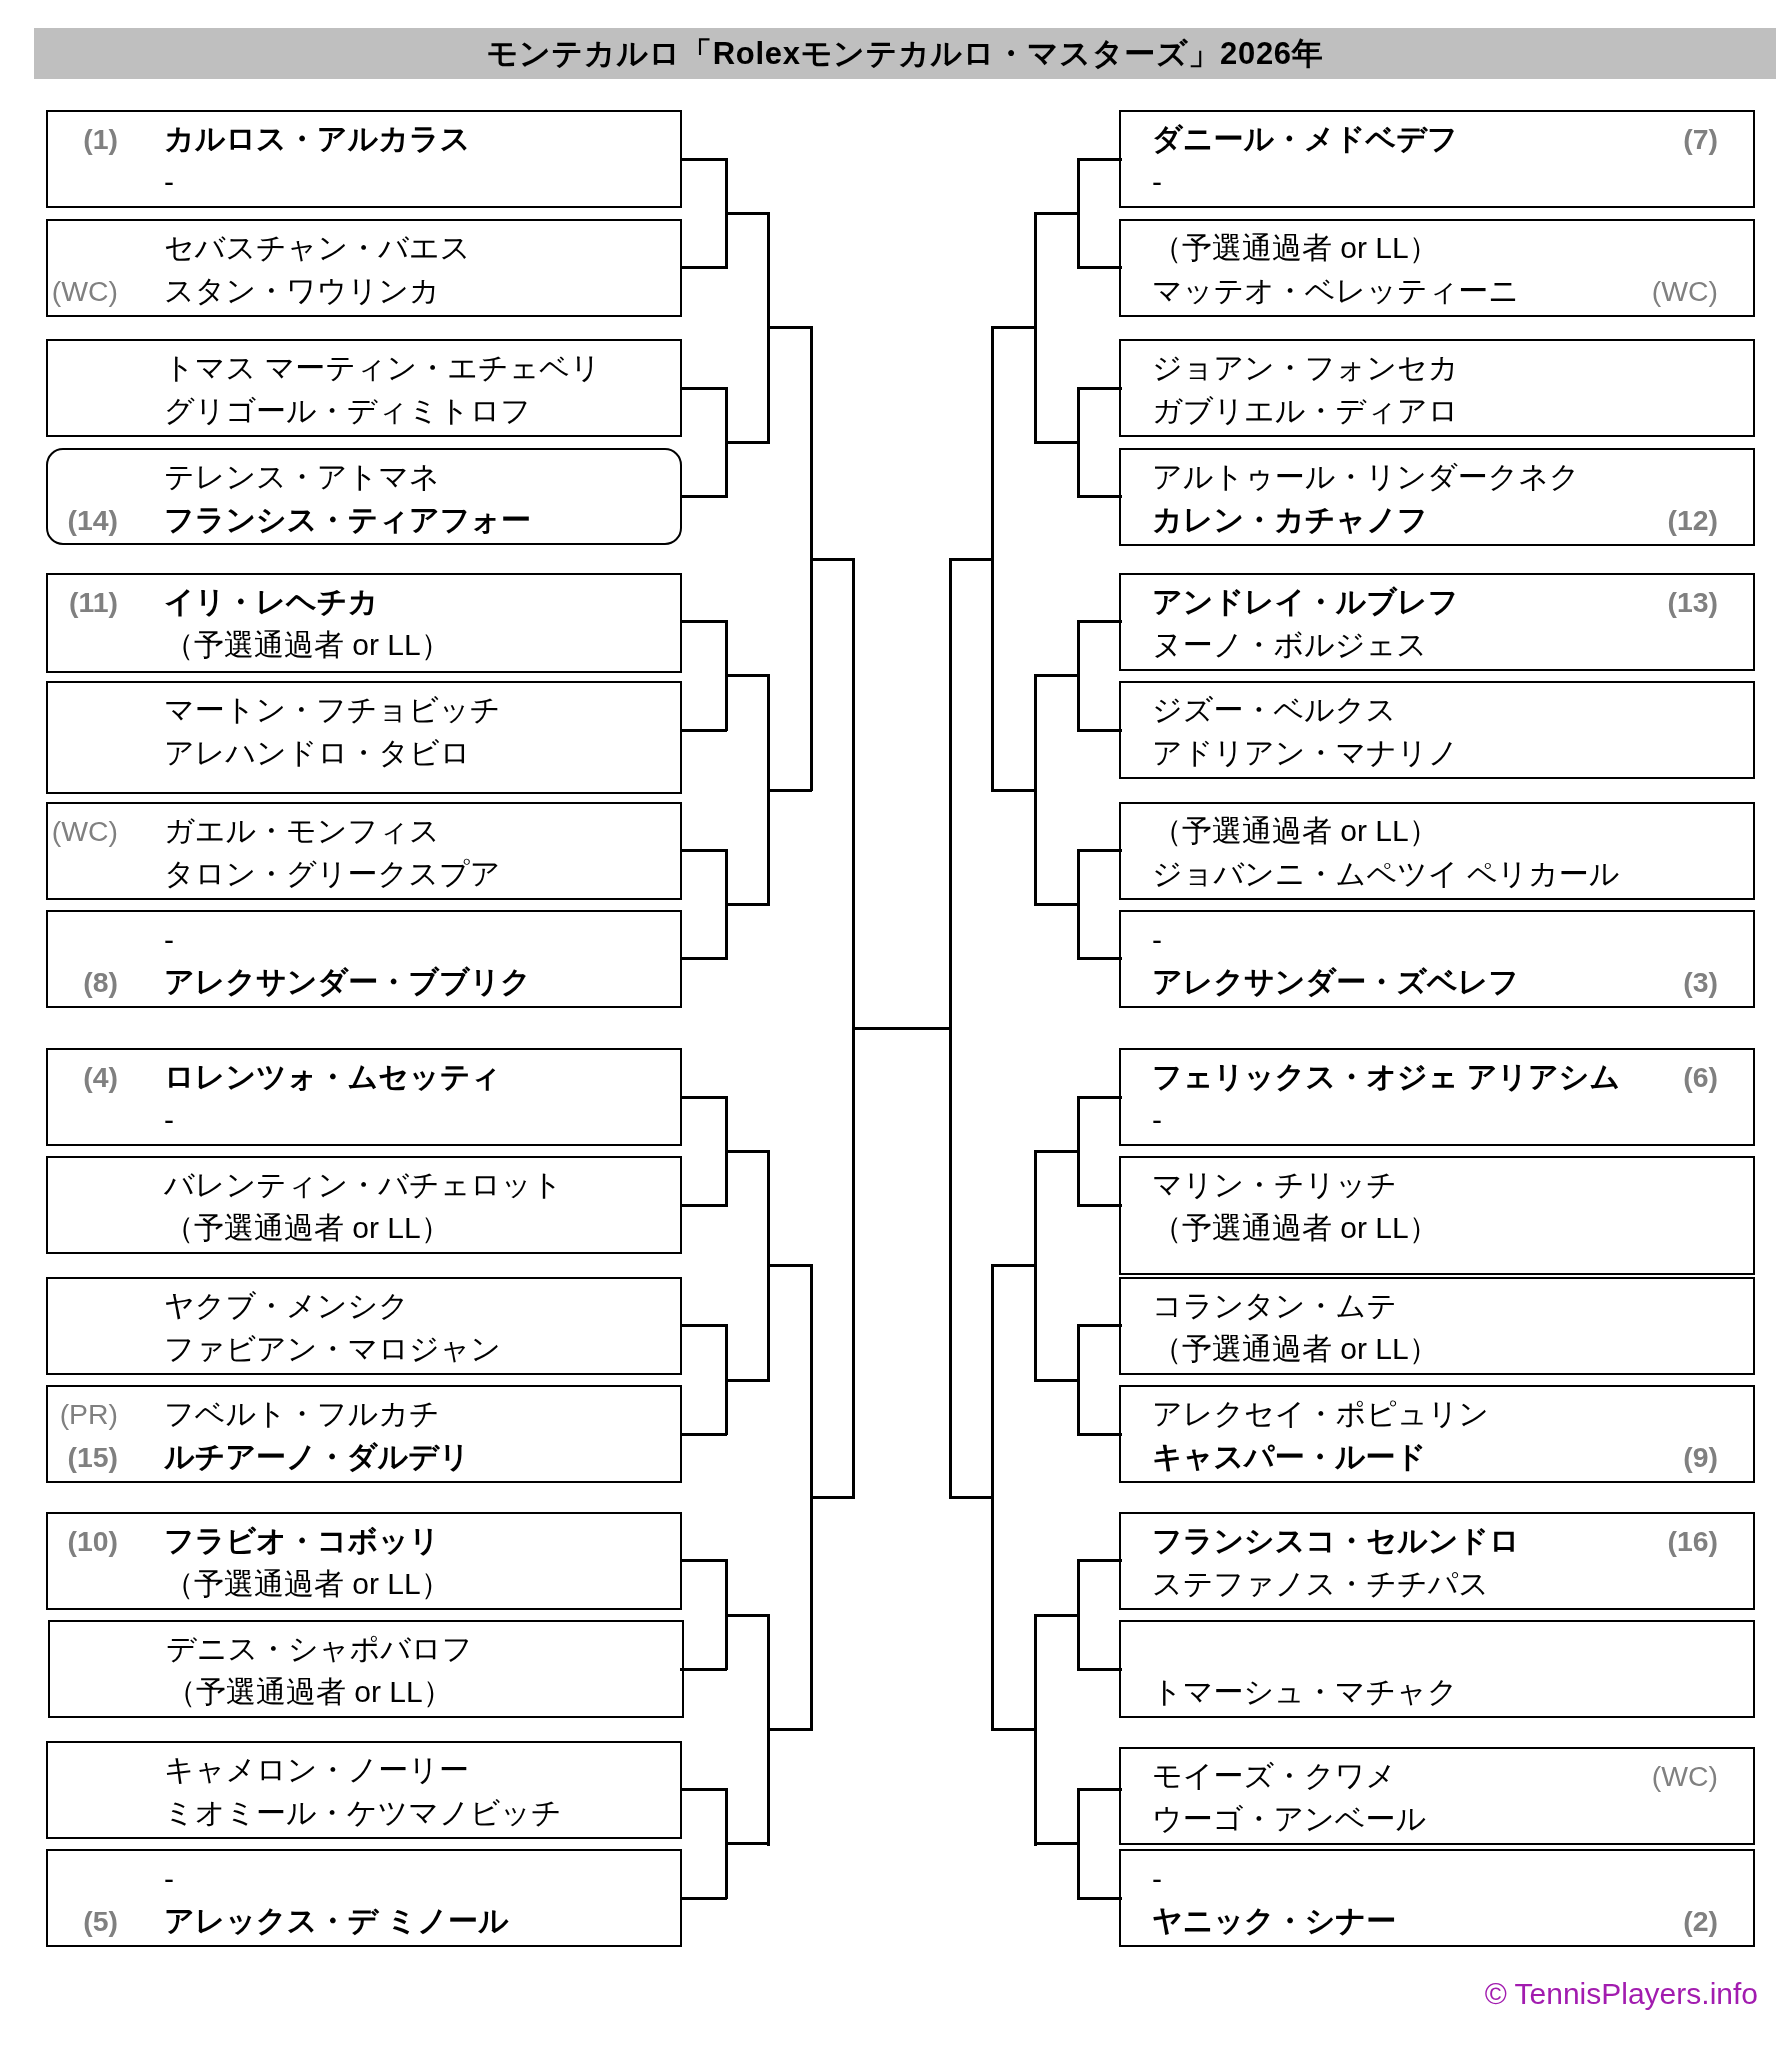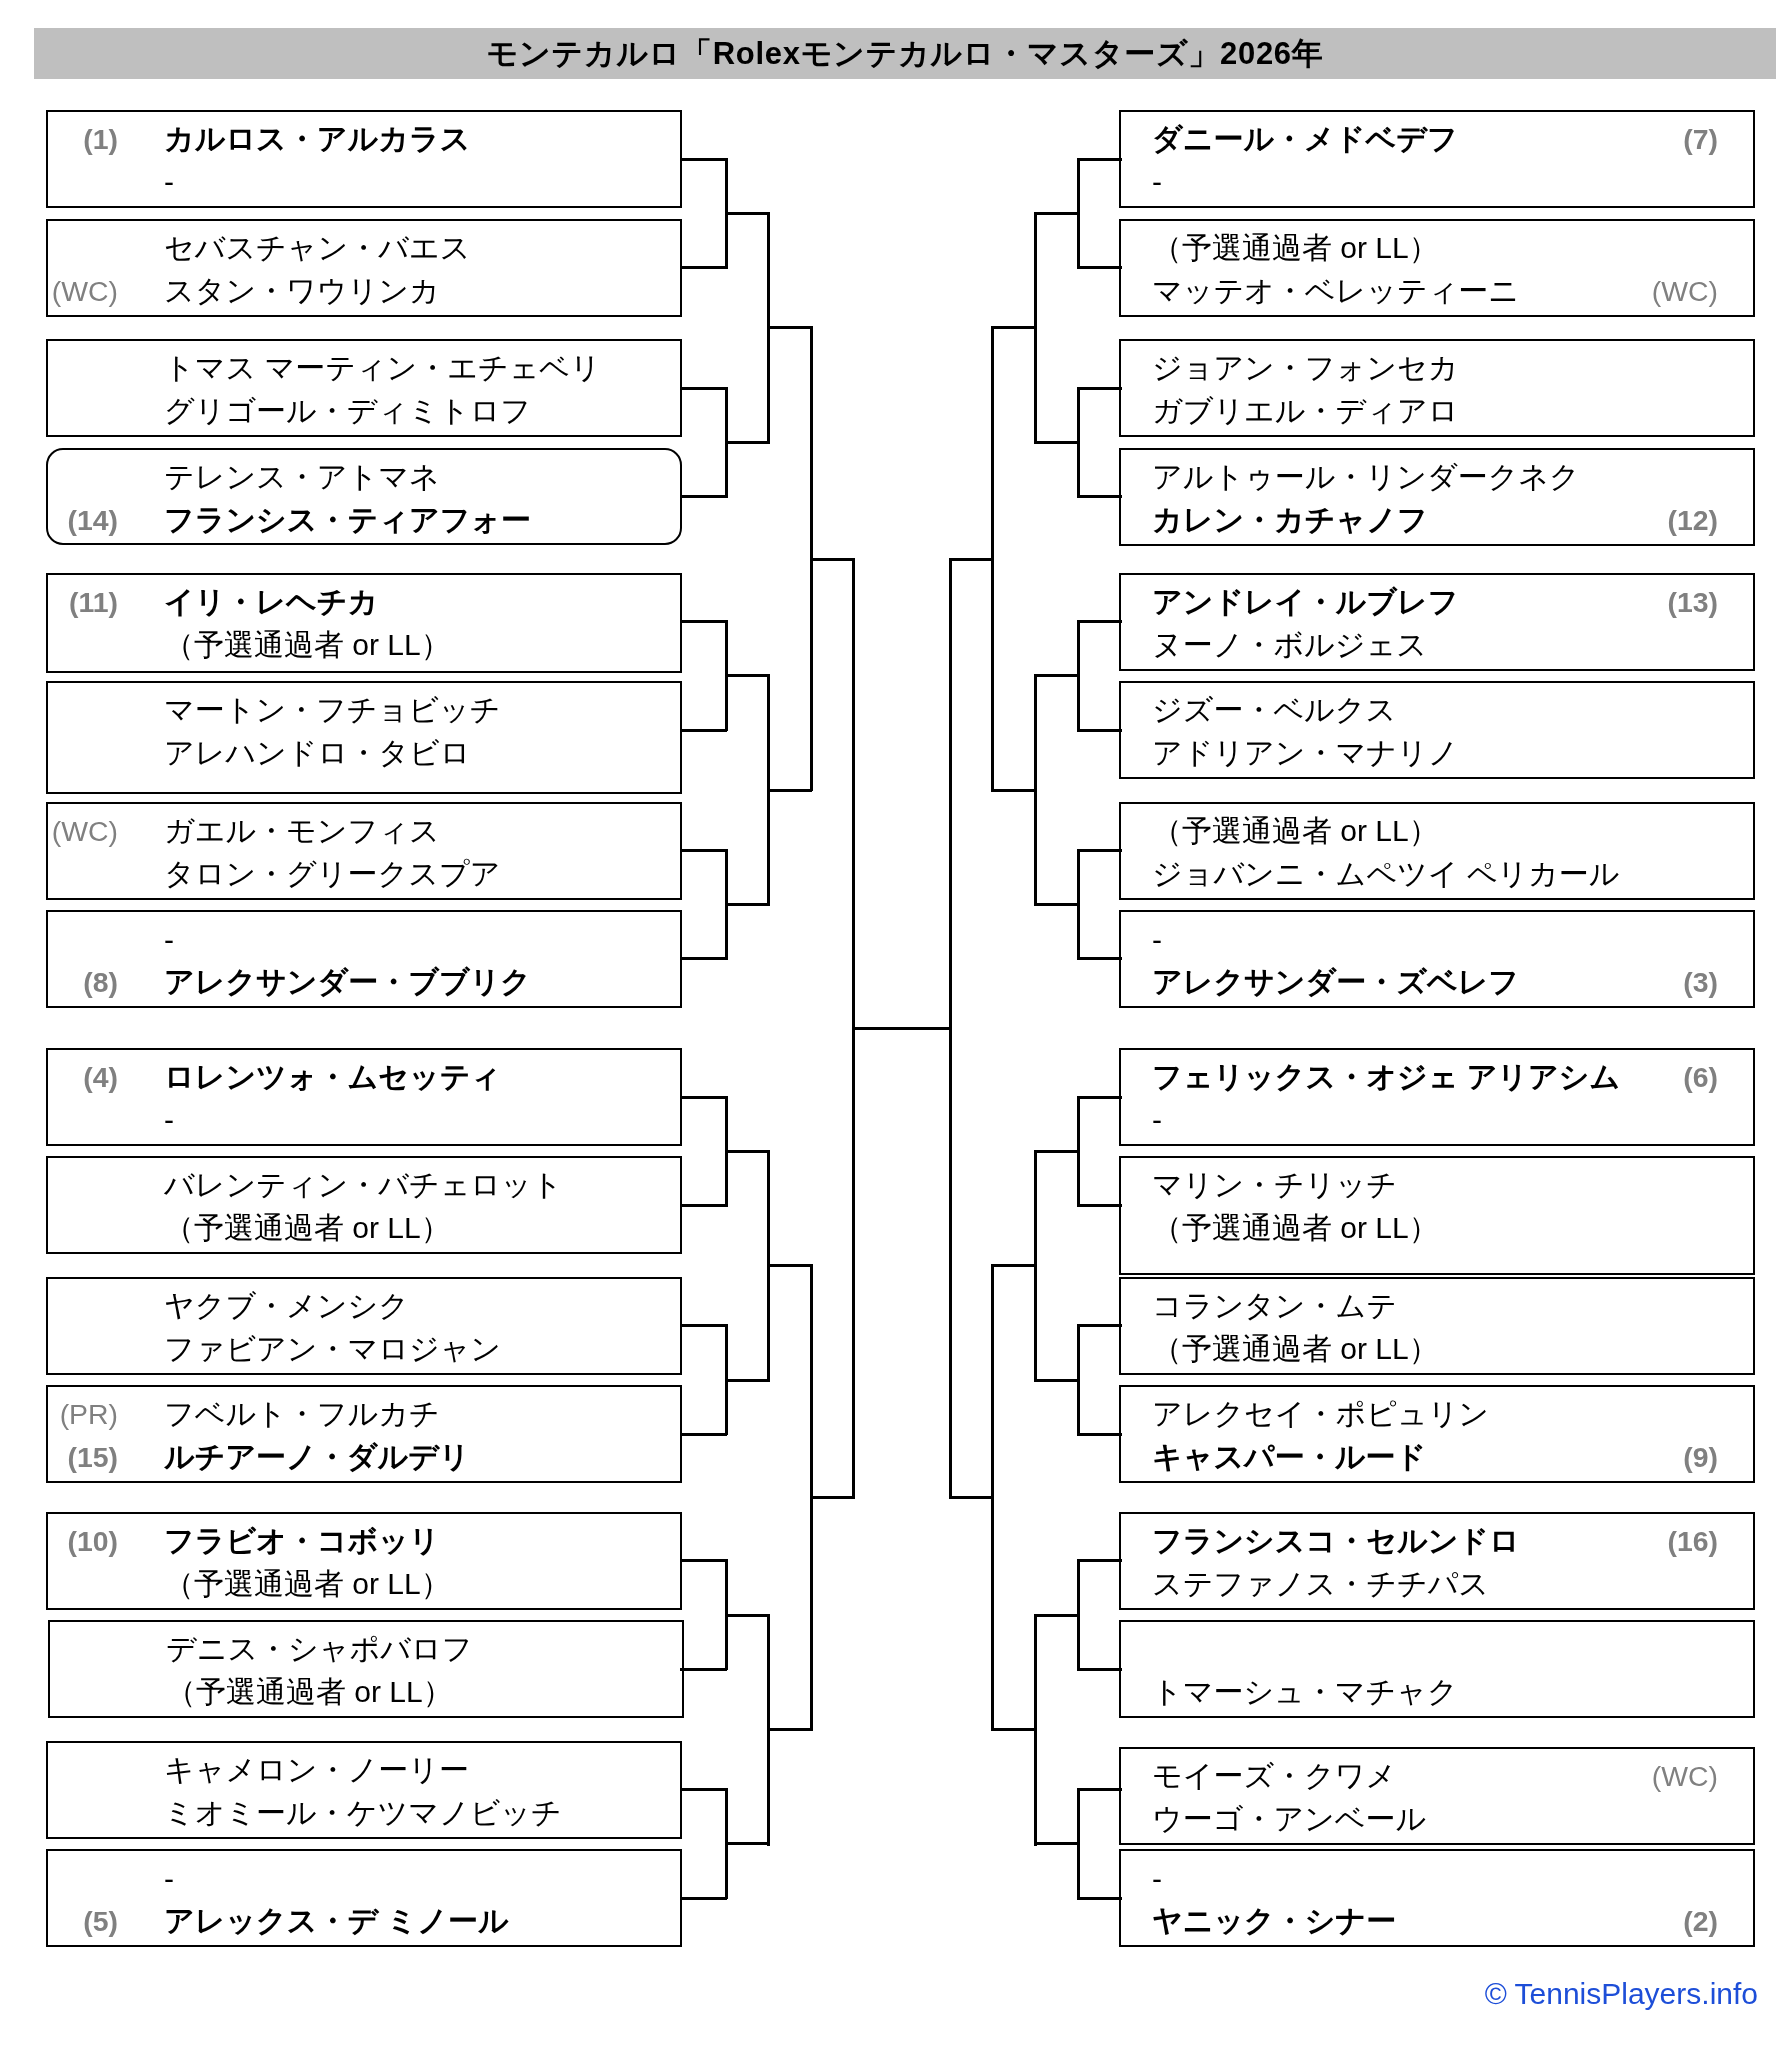--- a/index.html
+++ b/index.html
@@ -458,15 +458,15 @@
       <div class="hline" style="left: 991px; top: 789px; width: 45px; height: 2.7px;"></div>
       <div class="vline" style="left: 991px; top: 326px; width: 2.7px; height: 465px;"></div>
       <div class="hline" style="left: 991px; top: 1264px; width: 45px; height: 2.7px;"></div>
       <div class="hline" style="left: 991px; top: 1728px; width: 45px; height: 2.7px;"></div>
       <div class="vline" style="left: 991px; top: 1264px; width: 2.7px; height: 467px;"></div>
       <div class="hline" style="left: 949px; top: 558px; width: 45px; height: 2.7px;"></div>
       <div class="hline" style="left: 949px; top: 1496px; width: 45px; height: 2.7px;"></div>
       <div class="vline" style="left: 949px; top: 558px; width: 2.7px; height: 941px;"></div>
       <div class="hline" style="left: 852px; top: 1027px; width: 99px; height: 2.7px;"></div>
     </div>
-  <div class="footer" style="color: #1d4ed8;">© TennisPlayers.info</div>
+  <div class="footer" style="color: #a21caf;">© TennisPlayers.info</div>
 </div>
 
 
 </body></html>

